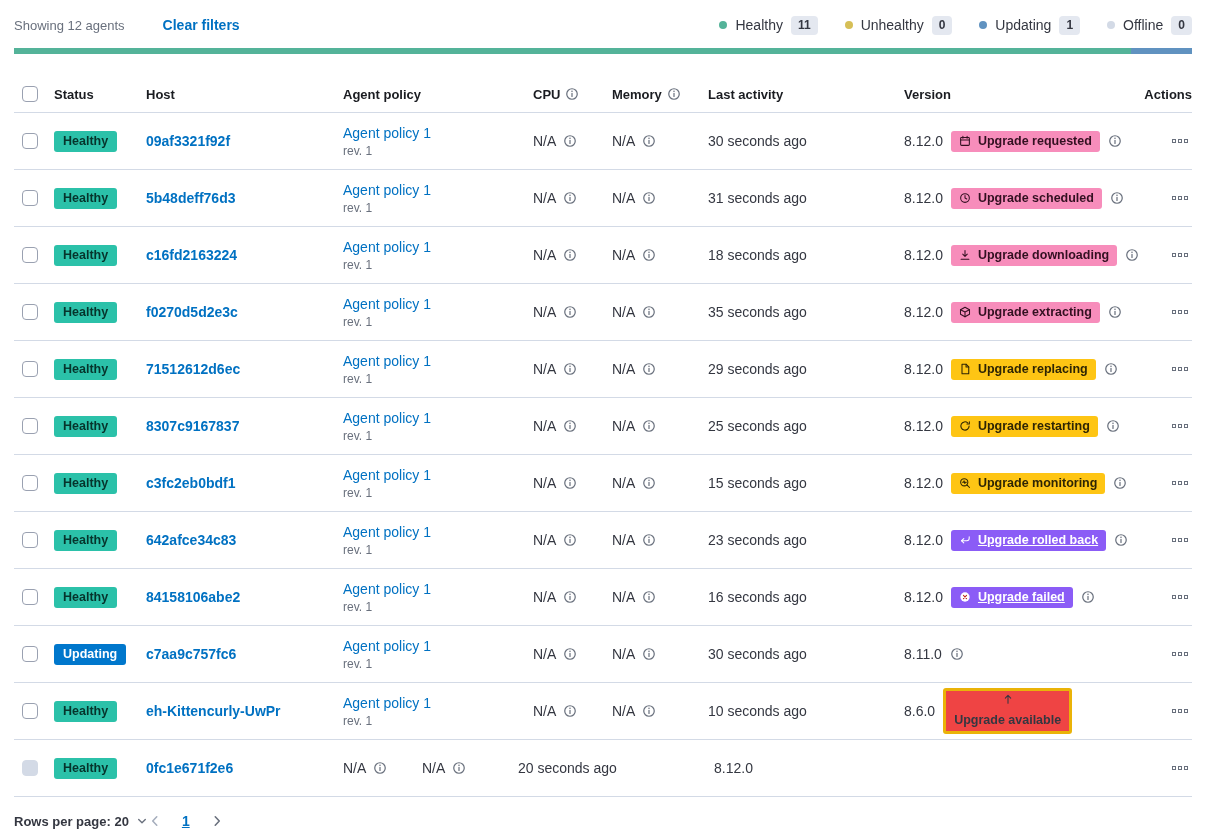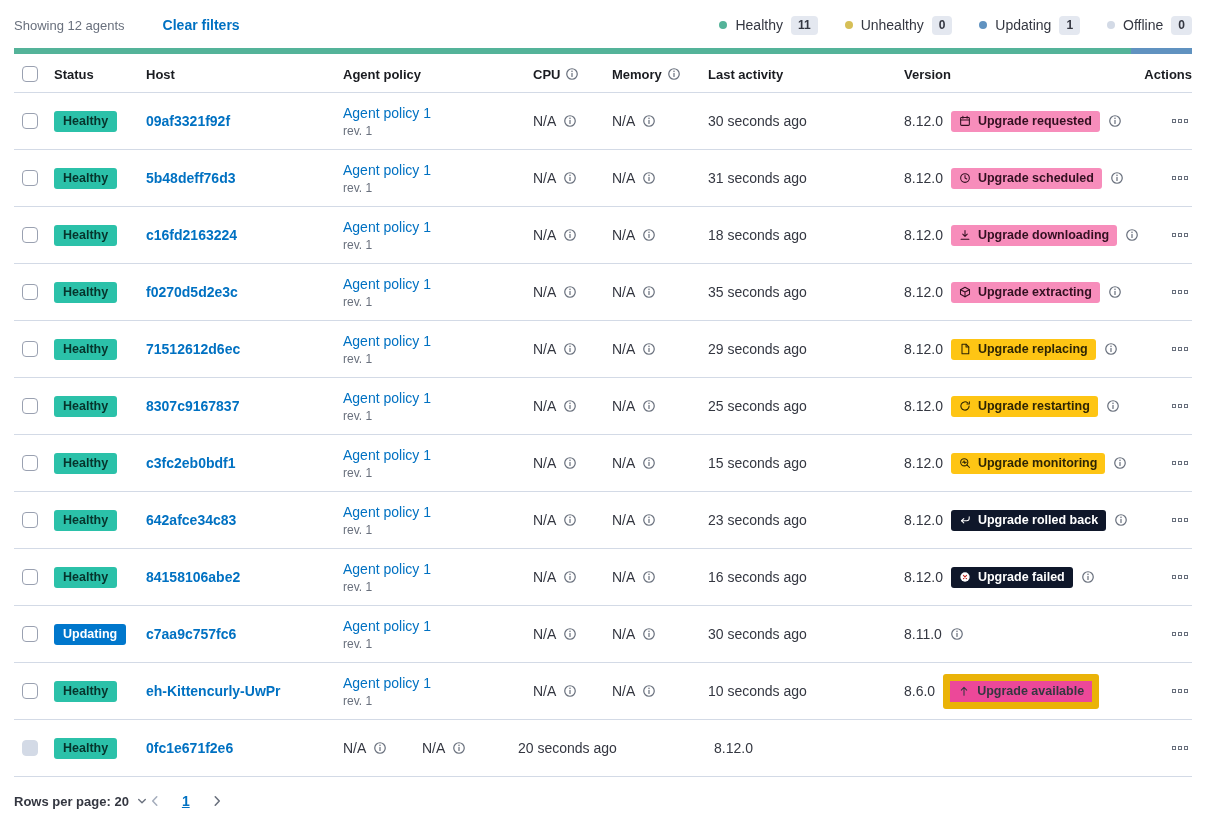--- a/index.html
+++ b/index.html
@@ -14,21 +14,21 @@
   .legend { margin-left:auto; display:flex; align-items:center; gap:27px; }
   .legend-item { display:flex; align-items:center; gap:8px; font-size:14px; color:#343741; }
   .dot { width:8px; height:8px; border-radius:50%; background:#ccc; }
   .count-badge { background:#E4E8F0; border-radius:4px; padding:0 7px; line-height:19px; font-size:12px; font-weight:700; color:#343741; }
 
   
   .health-bar { margin-top:10px; height:6px; display:flex; width:100%; overflow:hidden; }
   .health-bar .seg { height:100%; }
 
   
-  .thead { display:flex; align-items:center; margin-top:8px; padding:4px 0 10px;
+  .thead { display:flex; align-items:center; margin-top:28px; padding:4px 0 10px;
            border-bottom:1px solid #D3DAE6; font-size:13px; font-weight:700; color:#1A1C21; }
   .row { display:flex; align-items:center; min-height:57px; border-bottom:1px solid #D3DAE6; font-size:14px; }
 
   .c-check { width:40px; display:flex; }
   .c-status { width:92px; }
   .c-host { width:197px; padding-right:10px; }
   .c-policy { width:190px; }
   .c-cpu { width:79px; }
   .c-mem { width:96px; }
   .c-act { width:196px; }
@@ -44,22 +44,22 @@
 
   .host-link { color:#0071C2; font-weight:600; cursor:pointer; }
   .host-sub { color:#69707D; font-size:12px; line-height:1.4; margin-top:2px; }
   .policy-link { color:#0071C2; font-weight:500; cursor:pointer; display:inline-flex; align-items:center; gap:6px; }
   .rev { color:#69707D; font-size:12px; margin-top:3px; }
 
   .upg-badge { display:inline-flex; align-items:center; gap:7px; padding:2px 8px; border-radius:3px;
                font-size:12.5px; font-weight:600; line-height:17px; white-space:nowrap; }
   .upg-pink { background:#F78DBB; color:#331021; }
   .upg-yellow { background:#FEC514; color:#2E2504; }
-  .upg-red { background:#0f172a; color:#fff; }
-  .upg-hollow { background:#ec4899; border:7px solid #eab308; color:#343741; }
+  .upg-red { background:#8b5cf6; color:#fff;text-decoration:underline; }
+  .upg-hollow { background:#ef4444; border:3px solid #eab308; color:#343741;flex-direction:column; }
   .upg-badge svg, .policy-link svg { display:block; }
 
   .info-icon { display:inline-flex; color:#69707D; cursor:pointer; }
   .info-icon svg { display:block; }
   .thead .info-icon { margin-left:5px; vertical-align:-2px; }
   .cell-inline { display:flex; align-items:center; gap:7px; }
 
   .boxes { display:flex; gap:2px; cursor:pointer; padding:4px; }
   .boxes span { display:block; width:4px; height:4px; border:1px solid #69707D; }
 

